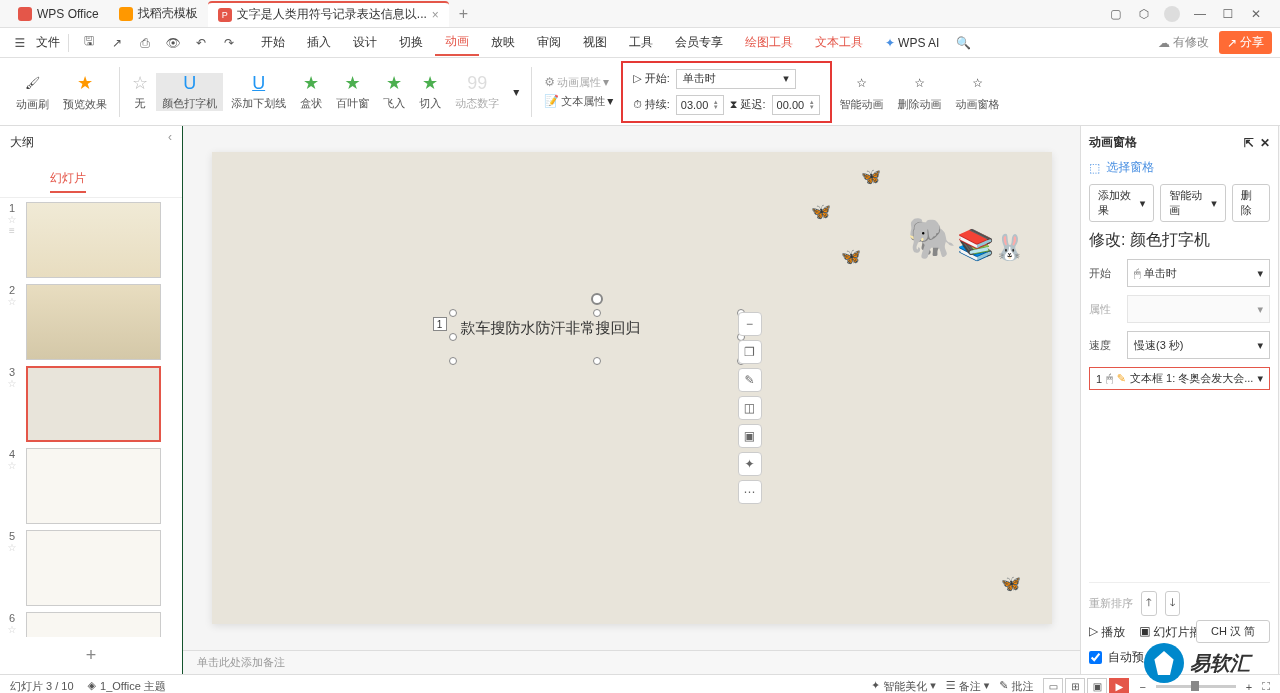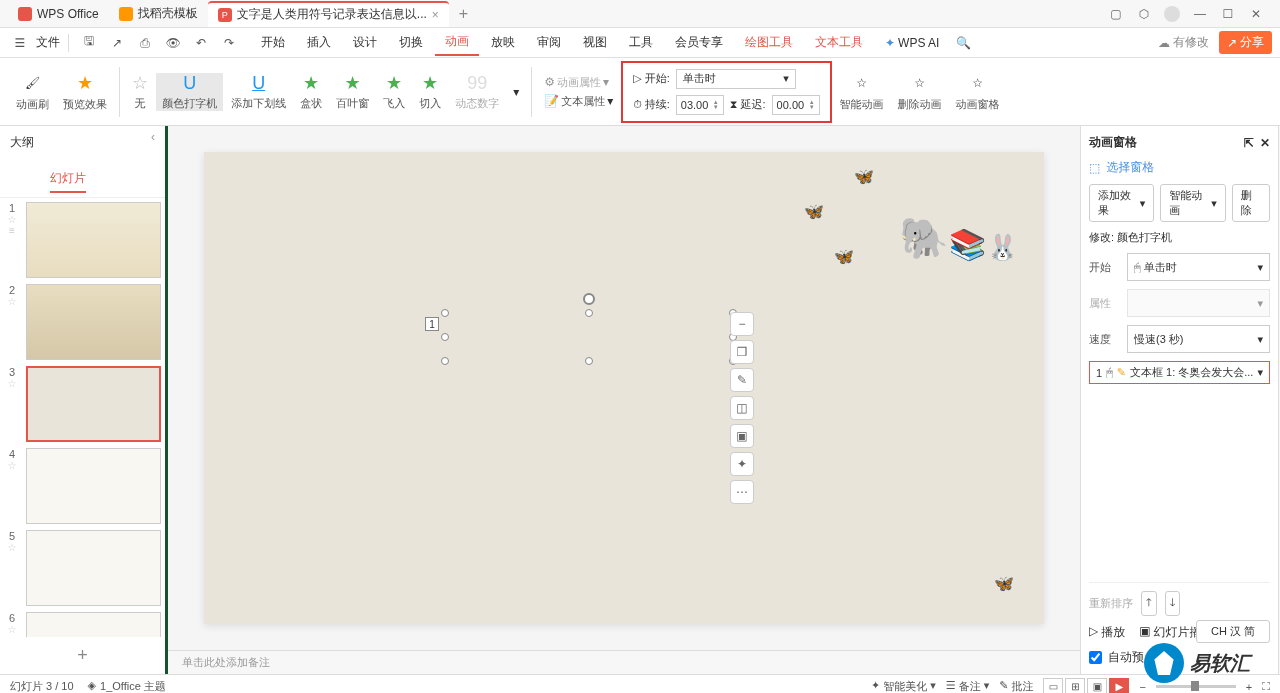--- a/index.html
+++ b/index.html
@@ -35,21 +35,21 @@
 .rib-sep { width: 1px; height: 50px; background: #ddd; margin: 0 4px; }
 
 .timing-box { border: 2px solid #e53935; padding: 6px 10px; display: flex; flex-direction: column; gap: 6px; }
 .timing-row { display: flex; align-items: center; gap: 6px; }
 .timing-label { display: flex; align-items: center; gap: 3px; font-size: 11px; }
 .timing-select { border: 1px solid #ccc; padding: 2px 6px; width: 120px; height: 20px; font-size: 11px; display: flex; align-items: center; justify-content: space-between; cursor: pointer; }
 .timing-input { border: 1px solid #ccc; width: 48px; height: 20px; padding: 0 4px; font-size: 11px; display: flex; align-items: center; justify-content: space-between; }
 .spinner { display: flex; flex-direction: column; font-size: 6px; line-height: 5px; color: #888; }
 
 .main-area { display: flex; height: calc(100vh - 145px); }
-.left-pane { width: 168px; background: #fff; border-right: 3px solid #14532d; display: flex; flex-direction: column; }
+.left-pane { width: 183px; background: #fff; border-right: 1px solid #14532d; display: flex; flex-direction: column; }
 .left-tabs { display: flex; padding: 4px 10px; gap: 16px; border-bottom: 1px solid #eee; }
 .left-tab { padding: 4px 0; cursor: pointer; }
 .left-tab.active { color: #e45649; border-bottom: 2px solid #e45649; margin-top: 36px; }
 .slides-list { flex: 1; overflow-y: auto; padding: 4px; }
 .slide-row { display: flex; gap: 6px; margin-bottom: 6px; align-items: flex-start; }
 .slide-num { display: flex; flex-direction: column; align-items: center; width: 16px; font-size: 11px; color: #666; }
 .slide-star { font-size: 10px; color: #ccc; }
 .slide-thumb { width: 135px; height: 76px; border: 1px solid #ccc; background: #e8e4da; position: relative; cursor: pointer; }
 .slide-thumb.active { border: 2px solid #e45649; }
 .new-slide { text-align: center; padding: 8px; font-size: 18px; color: #888; cursor: pointer; }
@@ -346,20 +346,21 @@
           <div class="rotate-handle"></div>
           <div class="sel-handle" style="left:-4px;top:-4px"></div>
           <div class="sel-handle" style="right:-4px;top:-4px"></div>
           <div class="sel-handle" style="left:-4px;bottom:-4px"></div>
           <div class="sel-handle" style="right:-4px;bottom:-4px"></div>
           <div class="sel-handle" style="left:50%;top:-4px;transform:translateX(-50%)"></div>
           <div class="sel-handle" style="left:50%;bottom:-4px;transform:translateX(-50%)"></div>
           <div class="sel-handle" style="left:-4px;top:50%;transform:translateY(-50%)"></div>
           <div class="sel-handle" style="right:-4px;top:50%;transform:translateY(-50%)"></div>
           <div class="text-content">
+            <div>款车搜防水防汗非常搜回归</div>
           </div>
         </div>
         <div class="float-tools">
           <div class="float-btn">−</div>
           <div class="float-btn">❐</div>
           <div class="float-btn">✎</div>
           <div class="float-btn">◫</div>
           <div class="float-btn">▣</div>
           <div class="float-btn">✦</div>
           <div class="float-btn">⋯</div>
@@ -386,21 +387,21 @@
         <span class="panel-btn">
             <span>添加效果</span>
             <span>▾</span>
           </span>
         <span class="panel-btn">
             <span>智能动画</span>
             <span>▾</span>
           </span>
         <span class="panel-btn">删除</span>
       </div>
-      <div style="font-size:11px">修改: 颜色打字机</div>
+      <div style="font-size:16px">修改: 颜色打字机</div>
       <div class="prop-row">
           <span class="prop-label">开始</span>
           <div class="prop-select">
             <span><span>🖱</span> <span>单击时</span></span>
             <span>▾</span>
           </div>
         </div>
       <div class="prop-row">
           <span class="prop-label" style="opacity:0.5">属性</span>
           <div class="prop-select" style="opacity:0.5;background:#f5f5f5">

